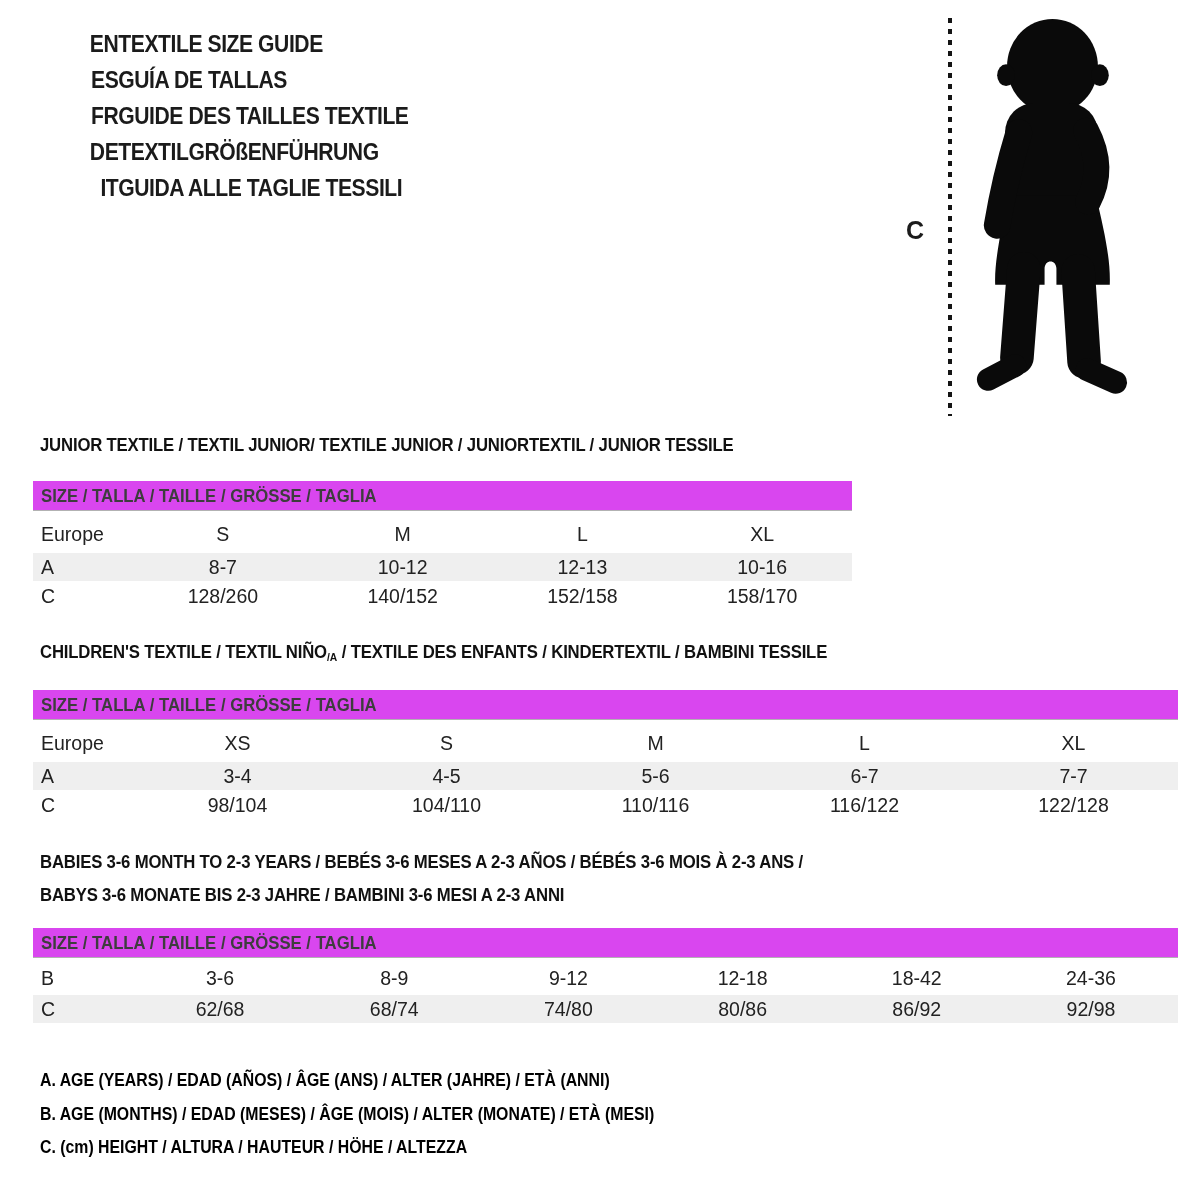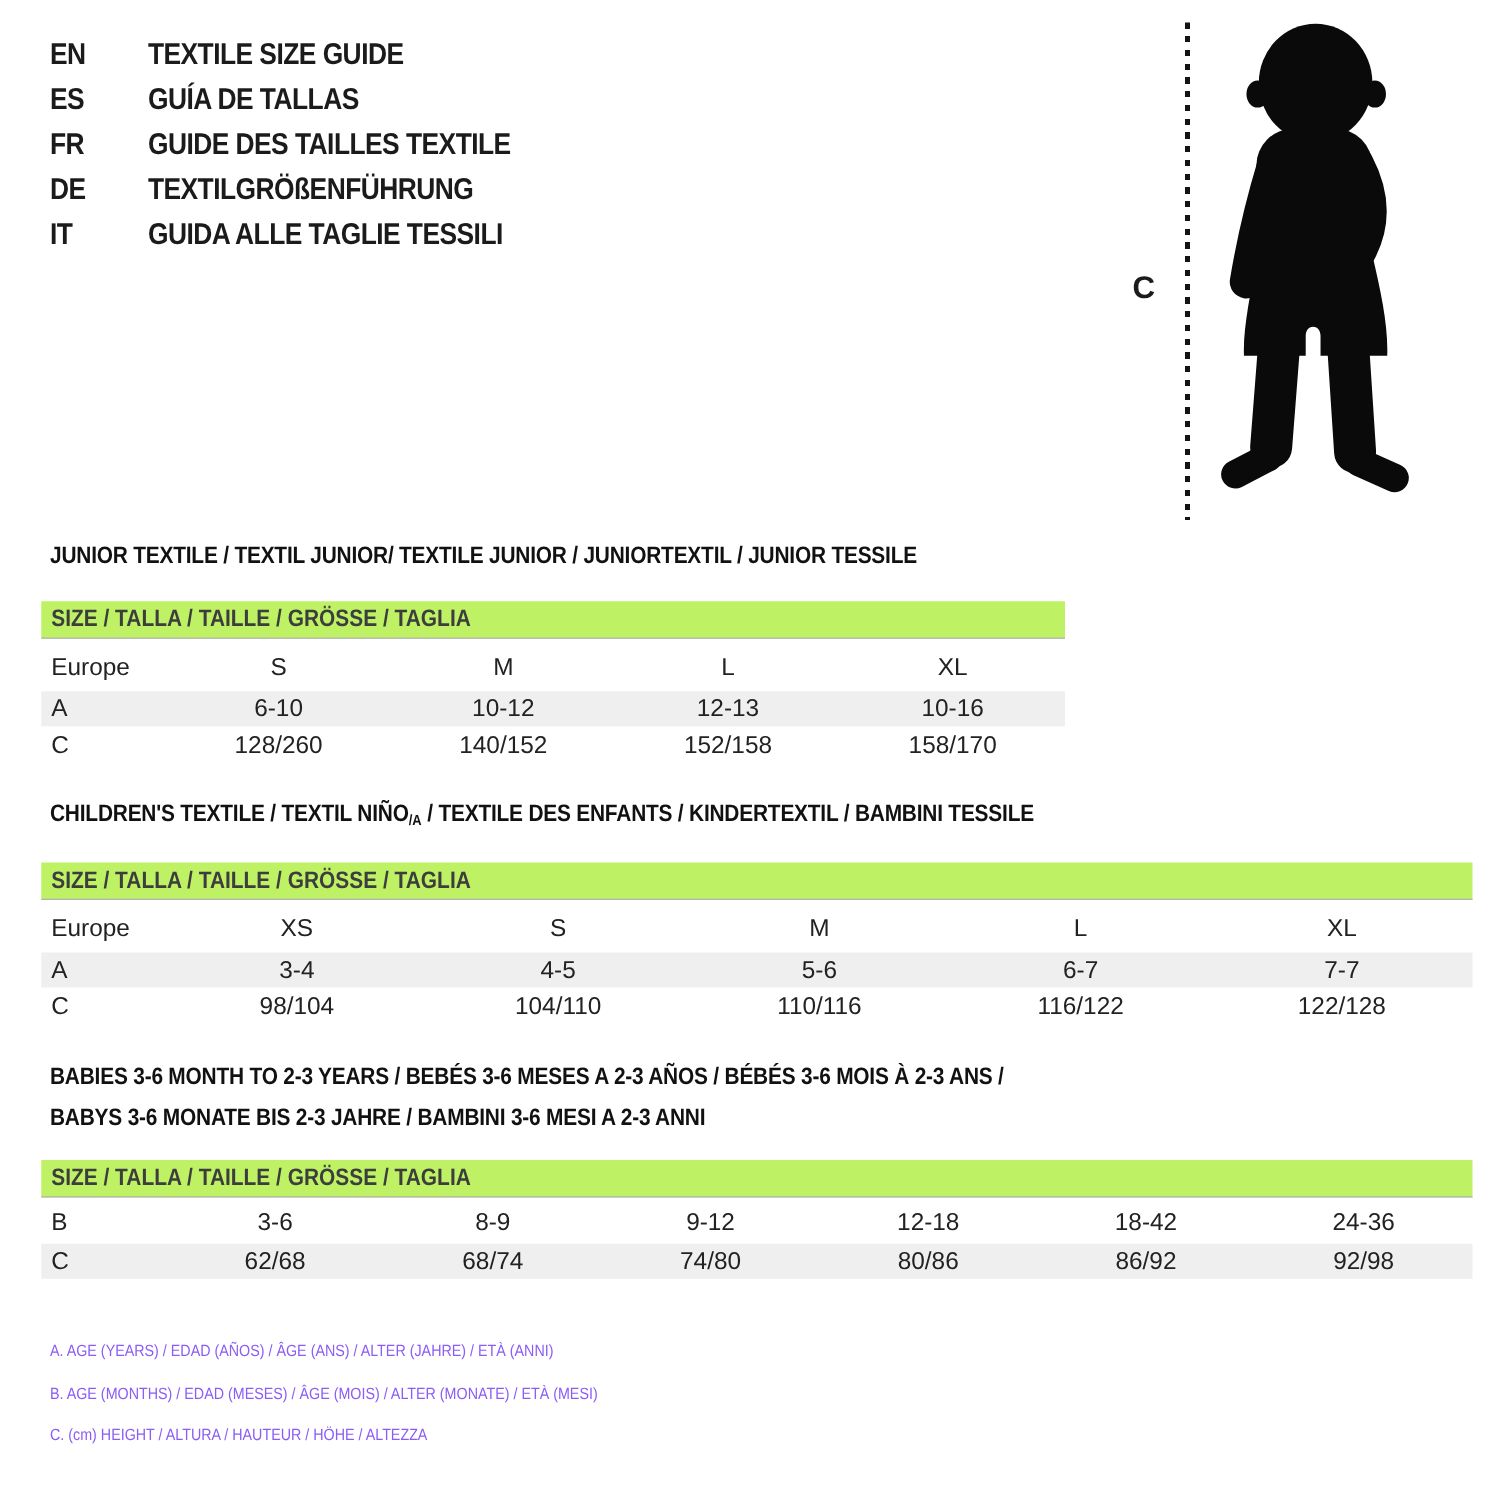--- a/index.html
+++ b/index.html
@@ -4,21 +4,21 @@
 <style>
   html,body{margin:0;padding:0;}
   body{
     width:1200px;height:1200px;position:relative;background:#ffffff;
     font-family:"Liberation Sans","DejaVu Sans",sans-serif;color:#1b1b1b;
     overflow:hidden;
   }
   .abs{position:absolute;}
 
   
-  .langs{left:40px;top:26px;}
+  .langs{left:40px;top:26px;text-align:right;}
   .lang-row{display:flex;height:36px;align-items:center;font-size:24px;font-weight:bold;letter-spacing:-0.5px;white-space:nowrap;transform:scaleX(0.88);transform-origin:0 50%;}
   .lang-code{width:89px;flex:0 0 89px;}
 
   
   .measure-line{left:948px;top:18px;width:4px;height:398px;
     background:repeating-linear-gradient(to bottom,#141414 0 5px,transparent 5px 11px);}
   .measure-label{left:906px;top:216px;font-size:25px;font-weight:bold;}
   .toddler{left:958px;top:12px;width:185px;height:405px;}
 
   
@@ -26,36 +26,36 @@
   #junior-heading{left:40px;top:434px;}
   #children-heading{left:40px;top:641px;}
   #babies-heading{left:40px;top:845px;line-height:33px;}
   .sub-a{font-size:0.62em;vertical-align:-0.25em;letter-spacing:0;}
 
   
   .sg-table{box-sizing:border-box;}
   #junior-table{left:33px;top:481px;width:819px;}
   #children-table{left:33px;top:690px;width:1145px;}
   #babies-table{left:33px;top:928px;width:1145px;}
-  .size-bar{height:30px;line-height:30px;background:#bef264;color:#3d3d3d;
+  .size-bar{height:30px;line-height:30px;background:#d946ef;color:#3d3d3d;
     font-weight:bold;font-size:19px;padding-left:8px;box-sizing:border-box;
     border-bottom:1px solid #b2b2b2;overflow:hidden;}
   .size-bar .bar-text{display:inline-block;white-space:nowrap;transform:scaleX(0.88);transform-origin:0 50%;}
   .trow{display:flex;align-items:center;font-size:19.5px;color:#222;}
   .trow.first{margin-top:4px;}
   .h38{height:38px;}
   .h33{height:33px;}
   .h30{height:30px;}
   .h28{height:28px;}
   .striped{background:#efefef;}
   .rlabel{width:100px;flex:0 0 100px;padding-left:8px;box-sizing:border-box;}
   .cell{flex:1;text-align:center;}
 
   
-  .footnotes{left:40px;top:1064px;font-size:13px;font-weight:normal;line-height:33.5px;color:#8b5cf6;}
+  .footnotes{left:40px;top:1064px;font-size:18px;font-weight:bold;line-height:33.5px;color:#000000;}
   .footnote{white-space:nowrap;transform:scaleX(0.88);transform-origin:0 50%;}
 </style>
 </head>
 <body>
 
 <div class="abs langs">
   <div class="lang-row">
     <span class="lang-code">EN</span>
     <span class="lang-label">TEXTILE SIZE GUIDE</span>
   </div>
@@ -104,21 +104,21 @@
   </div>
   <div class="trow first h38">
     <span class="rlabel">Europe</span>
     <span class="cell">S</span>
     <span class="cell">M</span>
     <span class="cell">L</span>
     <span class="cell">XL</span>
   </div>
   <div class="trow h28 striped">
     <span class="rlabel">A</span>
-    <span class="cell">6-10</span>
+    <span class="cell">8-7</span>
     <span class="cell">10-12</span>
     <span class="cell">12-13</span>
     <span class="cell">10-16</span>
   </div>
   <div class="trow h30">
     <span class="rlabel">C</span>
     <span class="cell">128/260</span>
     <span class="cell">140/152</span>
     <span class="cell">152/158</span>
     <span class="cell">158/170</span>

